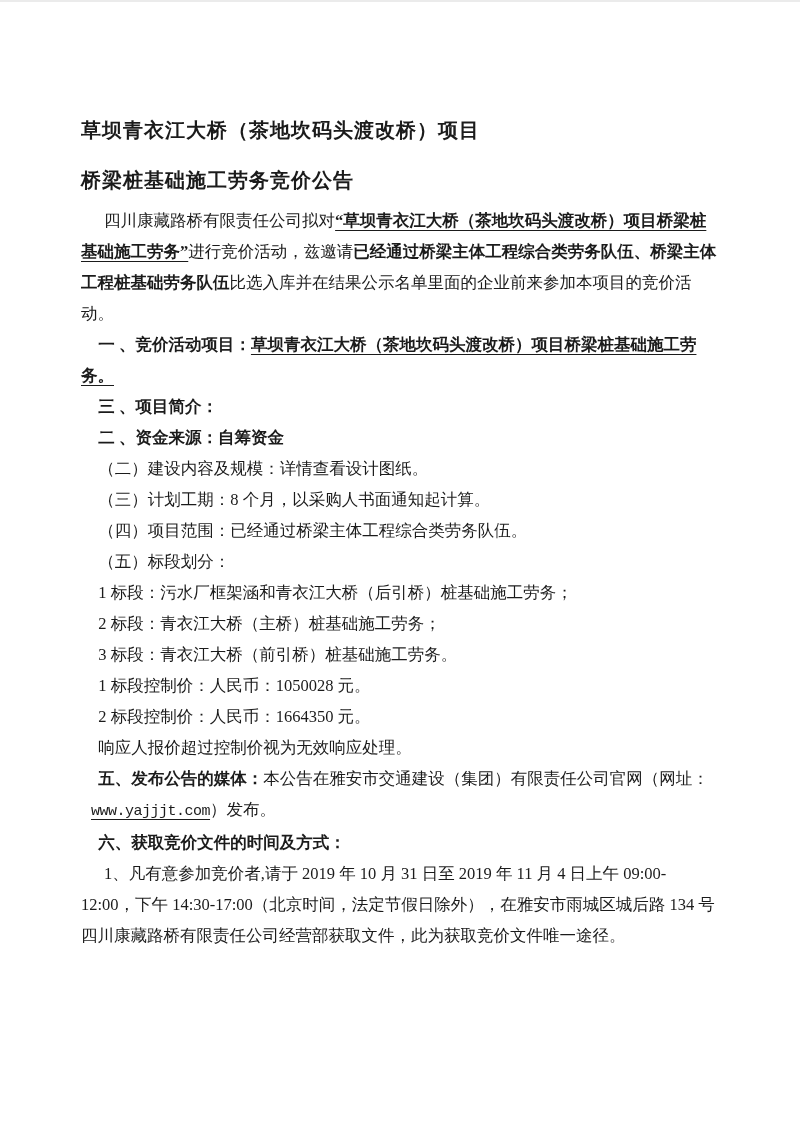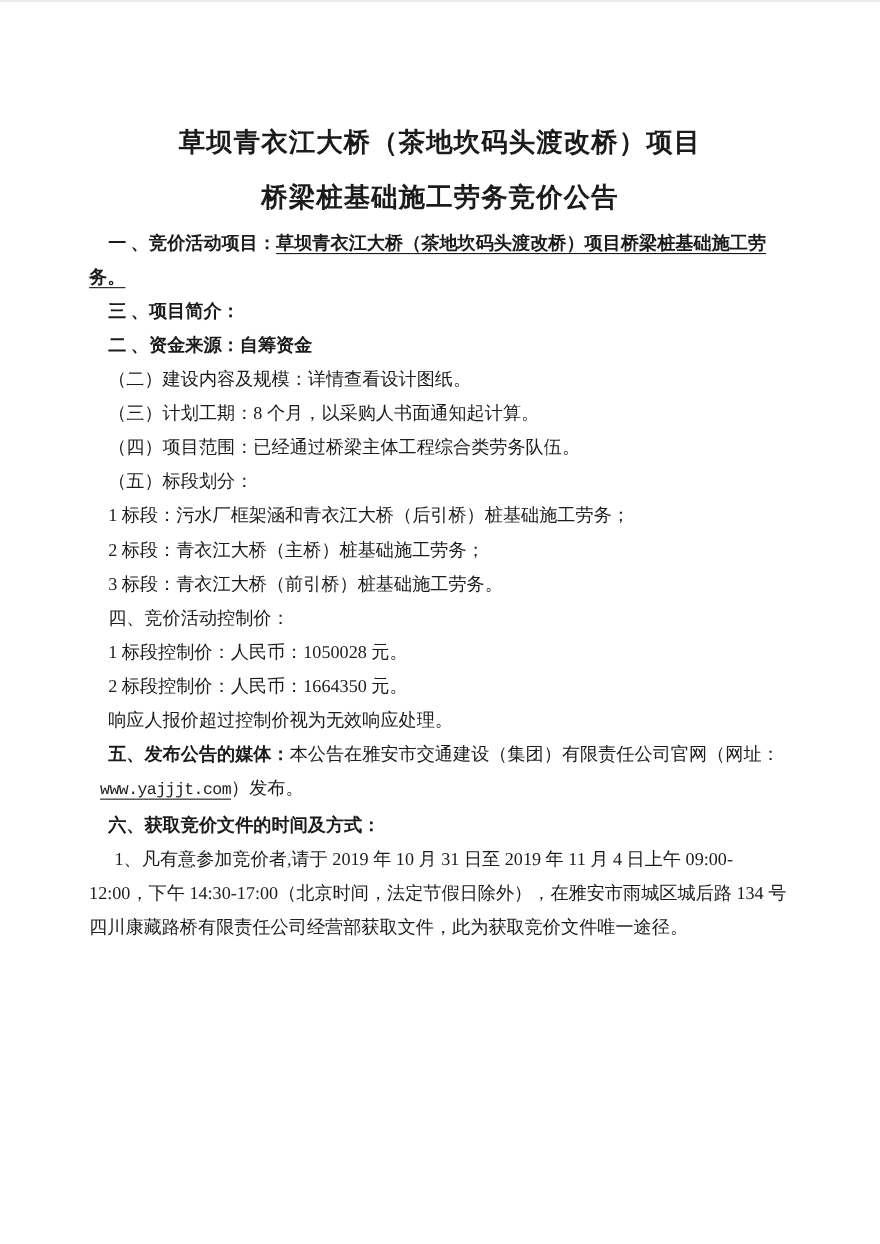--- a/index.html
+++ b/index.html
@@ -10,23 +10,23 @@
     color: #1b1b1b;
     overflow: hidden;
   }
   .page {
     width: 800px; height: 1131px;
     background: #ffffff;
     border-top: 2px solid #ebebeb;
     padding: 103px 81px 0 81px;
   }
   .doc-title {
-    text-align: center;
+    text-align: left;
     font-weight: bold;
-    font-size: 24px;
+    font-size: 20px;
     line-height: 50px;
     letter-spacing: 1px;
   }
   .doc-body {
     font-size: 16.5px;
     line-height: 31px;
   }
   .doc-body p { margin: 0; padding: 0; }
   .indent-first { text-indent: 1.4em; }   
   .indent-sec   { text-indent: 1.05em; }  
@@ -48,20 +48,21 @@
 
 <div class="page">
 
   <div class="doc-title">
     <div>草坝青衣江大桥（茶地坎码头渡改桥）项目</div>
     <div>桥梁桩基础施工劳务竞价公告</div>
   </div>
 
   <div class="doc-body">
 
+    <p class="indent-first"><span>四川康藏路桥有限责任公司拟对</span><span class="b u">“草坝青衣江大桥（茶地坎码头渡改桥）项目桥梁桩基础施工劳务”</span><span>进行竞价活动，兹邀请</span><span class="b">已经通过桥梁主体工程综合类劳务队伍、桥梁主体工程桩基础劳务队伍</span><span>比选入库并在结果公示名单里面的企业前来参加本项目的竞价活动。</span></p>
 
     <p class="indent-sec"><span class="b">一 、竞价活动项目：</span><span class="b u">草坝青衣江大桥（茶地坎码头渡改桥）项目桥梁桩基础施工劳务。</span></p>
 
     <p class="indent-sec b">三 、项目简介：</p>
 
     <p class="indent-sec b">二 、资金来源：自筹资金</p>
 
 
     <p class="indent-sec">（二）建设内容及规模：详情查看设计图纸。</p>
 
@@ -70,21 +71,20 @@
     <p class="indent-sec">（四）项目范围：已经通过桥梁主体工程综合类劳务队伍。</p>
 
     <p class="indent-sec">（五）标段划分：</p>
 
     <p class="indent-sec">1 标段：污水厂框架涵和青衣江大桥（后引桥）桩基础施工劳务；</p>
 
     <p class="indent-sec">2 标段：青衣江大桥（主桥）桩基础施工劳务；</p>
 
     <p class="indent-sec">3 标段：青衣江大桥（前引桥）桩基础施工劳务。</p>
 
-    <p class="indent-sec">四、竞价活动控制价：</p>
 
     <p class="indent-sec">1 标段控制价：人民币：1050028 元。</p>
 
     <p class="indent-sec">2 标段控制价：人民币：1664350 元。</p>
 
 
     <p class="indent-sec">响应人报价超过控制价视为无效响应处理。</p>
 
     <p class="indent-sec"><span class="b">五、发布公告的媒体：</span><span>本公告在雅安市交通建设（集团）有限责任公司官网（网址：</span><span class="u url">www.yajjjt.com</span><span>）发布。</span></p>
 

